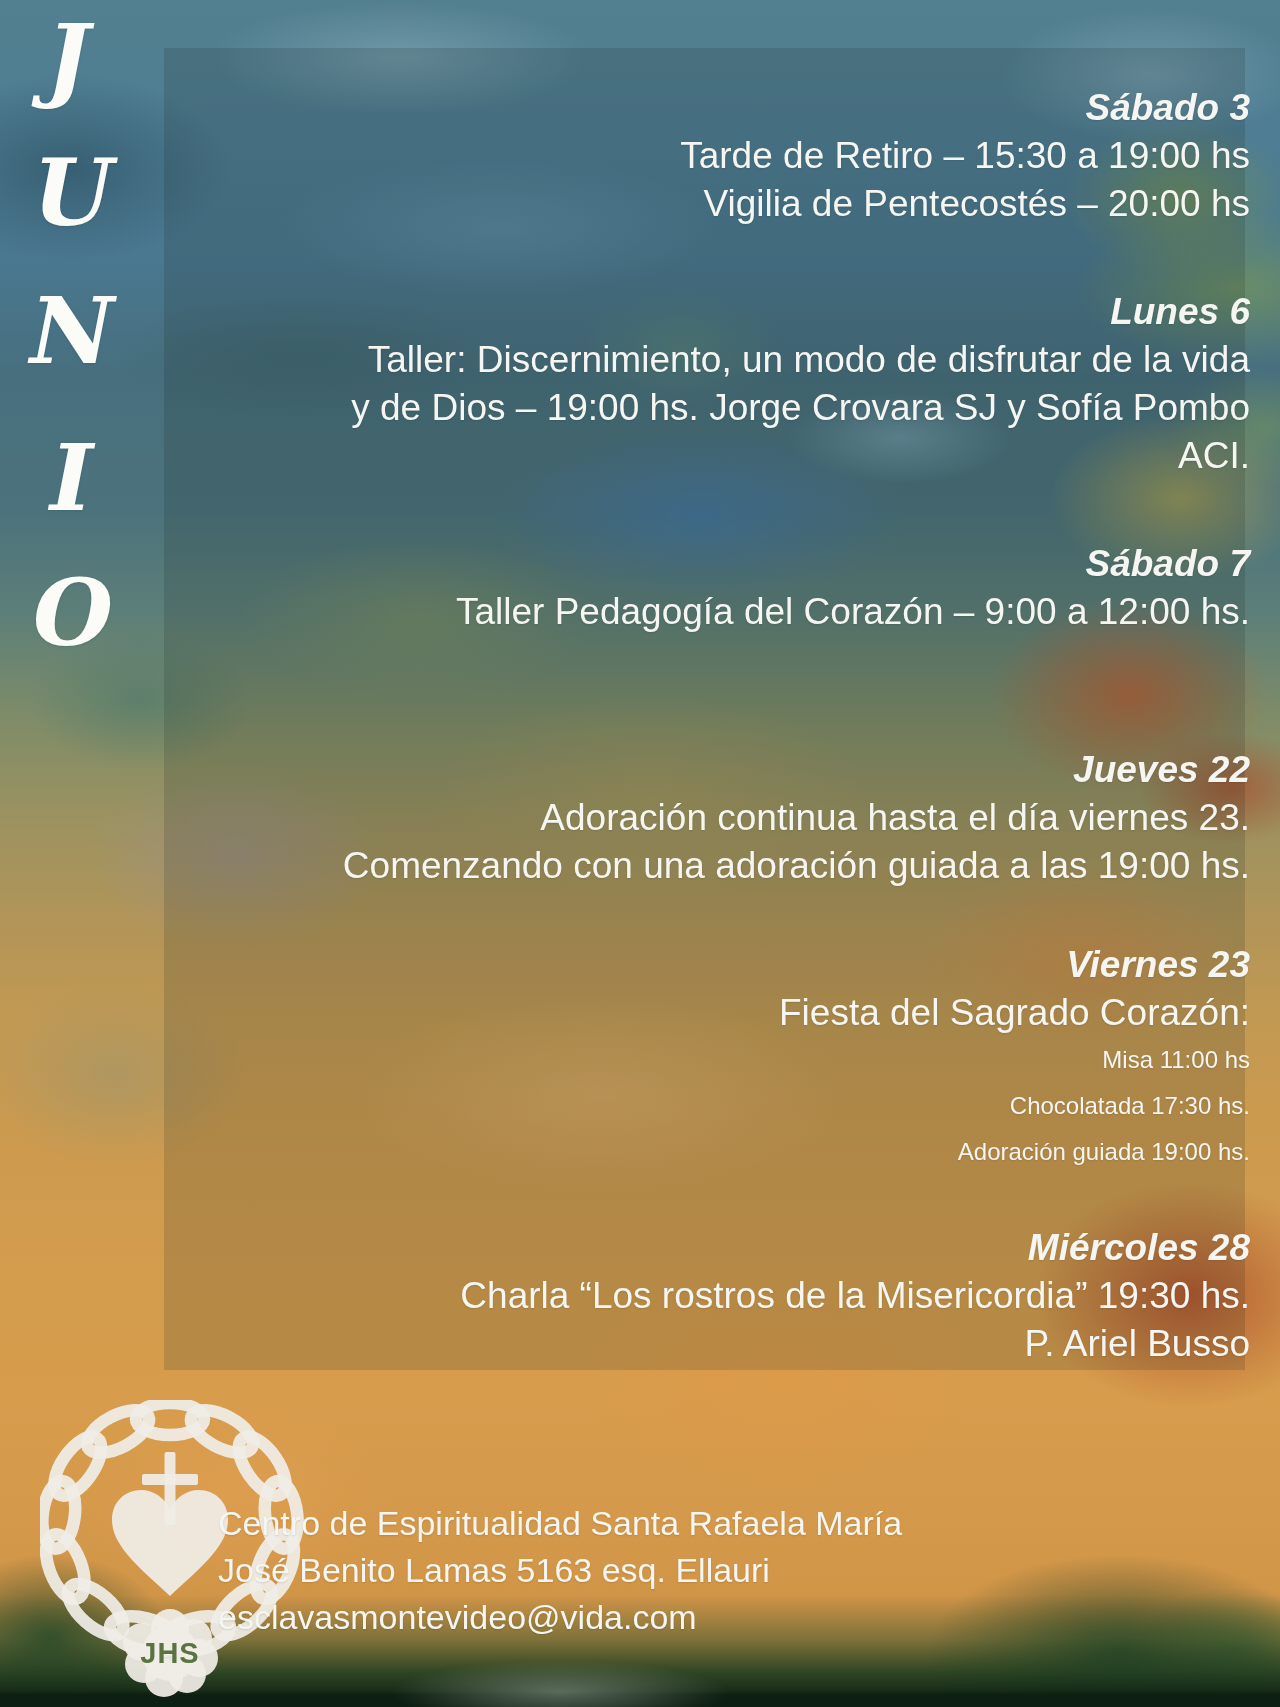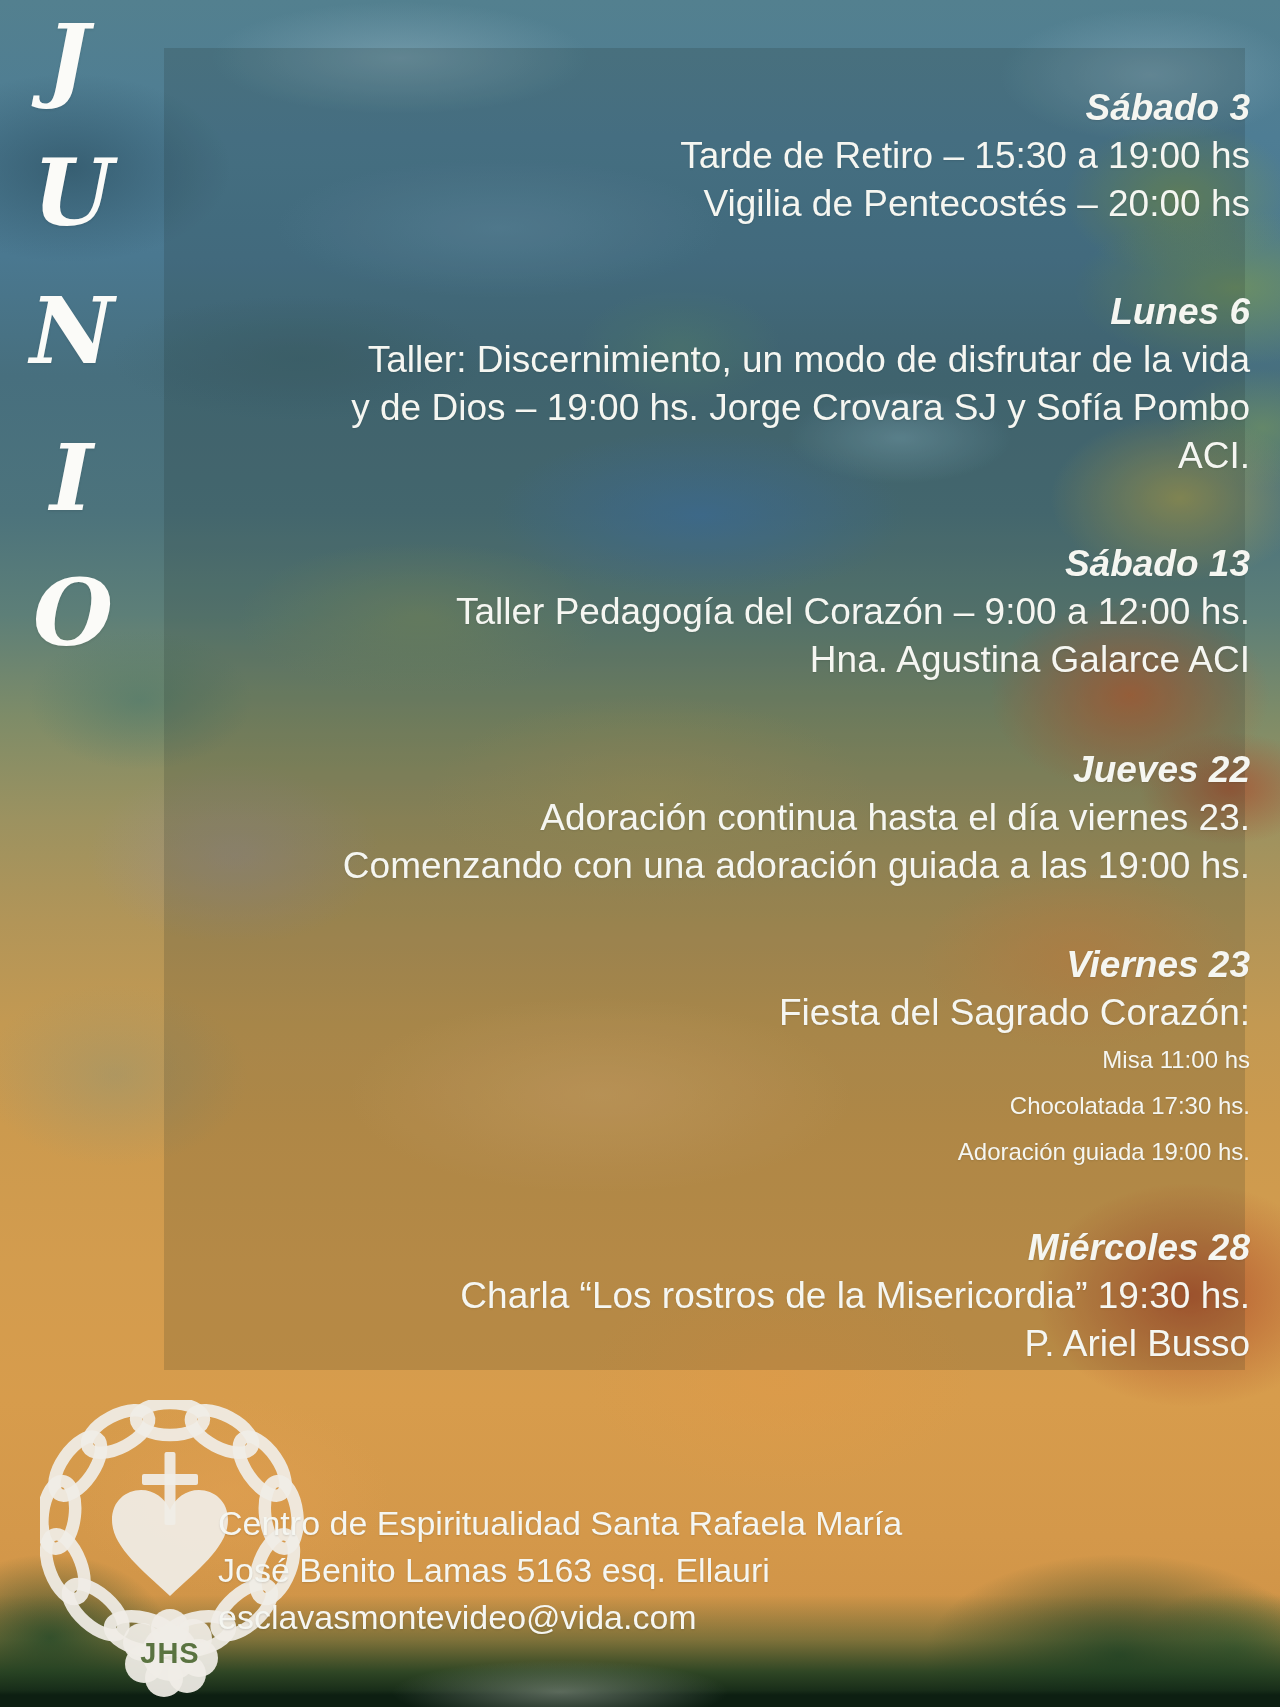--- a/index.html
+++ b/index.html
@@ -125,23 +125,22 @@
 </div>
 
 <div class="event e1">
   <div class="title">Lunes 6</div>
   <div class="line">Taller: Discernimiento, un modo de disfrutar de la vida</div>
   <div class="line">y de Dios – 19:00 hs. Jorge Crovara SJ y Sofía Pombo</div>
   <div class="line">ACI.</div>
 </div>
 
 <div class="event e2">
-  <div class="title">Sábado 13</div>
+  <div class="title">Sábado 7</div>
   <div class="line">Taller Pedagogía del Corazón – 9:00 a 12:00 hs.</div>
-  <div class="line">Hna. Agustina Galarce ACI</div>
 </div>
 
 <div class="event e3">
   <div class="title">Jueves 22</div>
   <div class="line">Adoración continua hasta el día viernes 23.</div>
   <div class="line">Comenzando con una adoración guiada a las 19:00 hs.</div>
 </div>
 
 <div class="event e4">
   <div class="title">Viernes 23</div>

